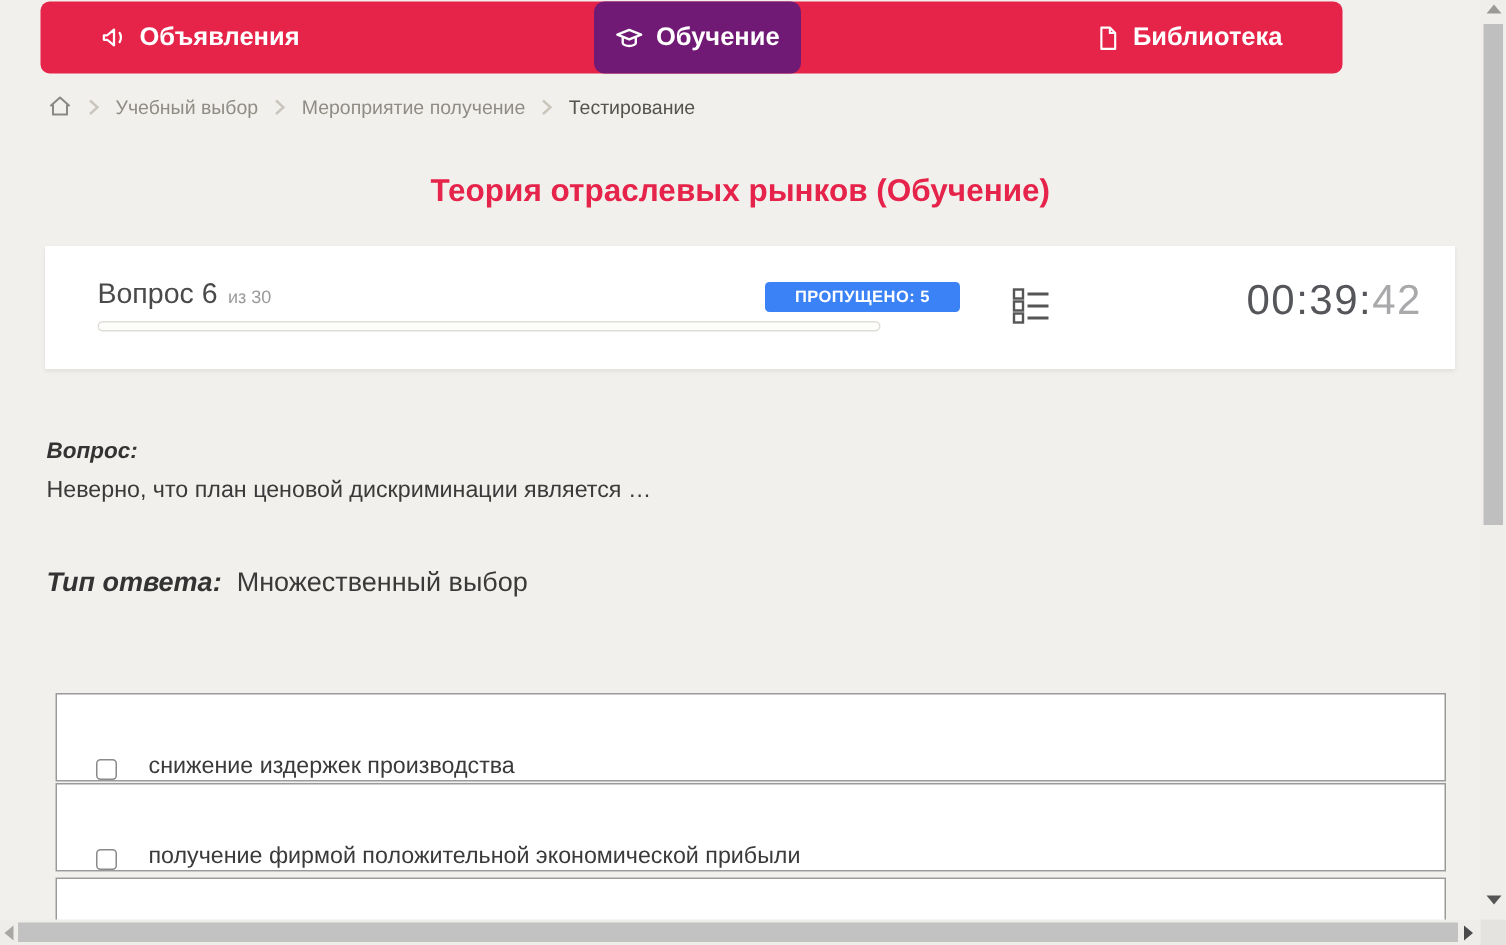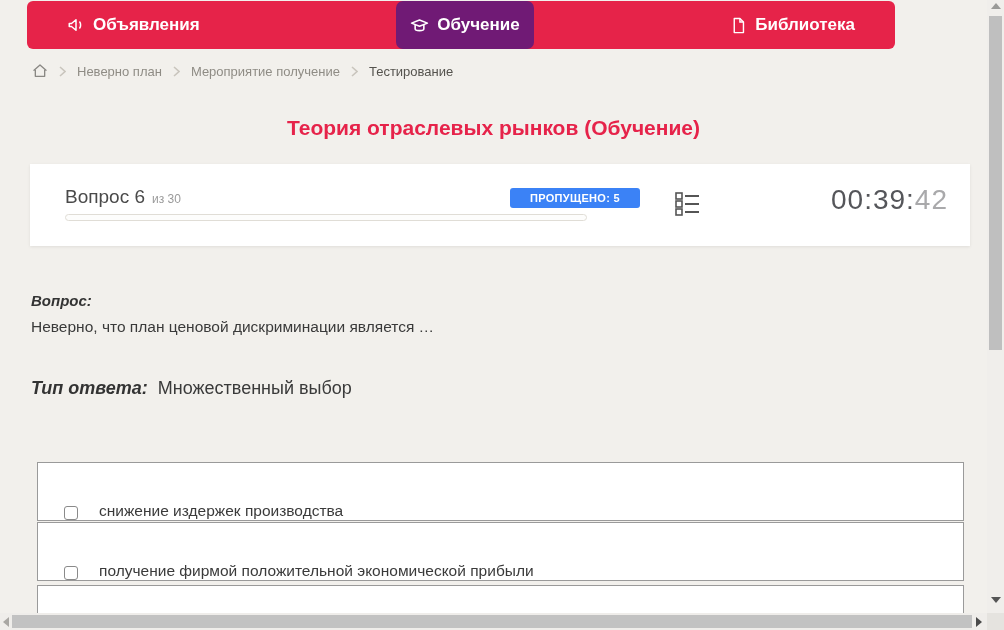--- a/index.html
+++ b/index.html
@@ -168,21 +168,21 @@
     <svg width="16" height="16" viewBox="0 0 24 24" fill="none" stroke="#8a8884" stroke-width="2">
       <path d="M3 11l9-8 9 8" stroke-linecap="round" stroke-linejoin="round"></path>
       <path d="M5 10v10h14V10" stroke-linejoin="round"></path>
     </svg>
   </span>
   <span class="crumb-sep">
     <svg width="7" height="11" viewBox="0 0 7 11" fill="none" stroke="#c9c5bd" stroke-width="1.6">
         <path d="M1 1l5 4.5L1 10"></path>
       </svg>
   </span>
-  <span class="crumb">Неверно план</span>
+  <span class="crumb">Учебный выбор</span>
   <span class="crumb-sep">
     <svg width="7" height="11" viewBox="0 0 7 11" fill="none" stroke="#c9c5bd" stroke-width="1.6">
         <path d="M1 1l5 4.5L1 10"></path>
       </svg>
   </span>
   <span class="crumb">Мероприятие получение</span>
   <span class="crumb-sep">
     <svg width="7" height="11" viewBox="0 0 7 11" fill="none" stroke="#c9c5bd" stroke-width="1.6">
         <path d="M1 1l5 4.5L1 10"></path>
       </svg>

